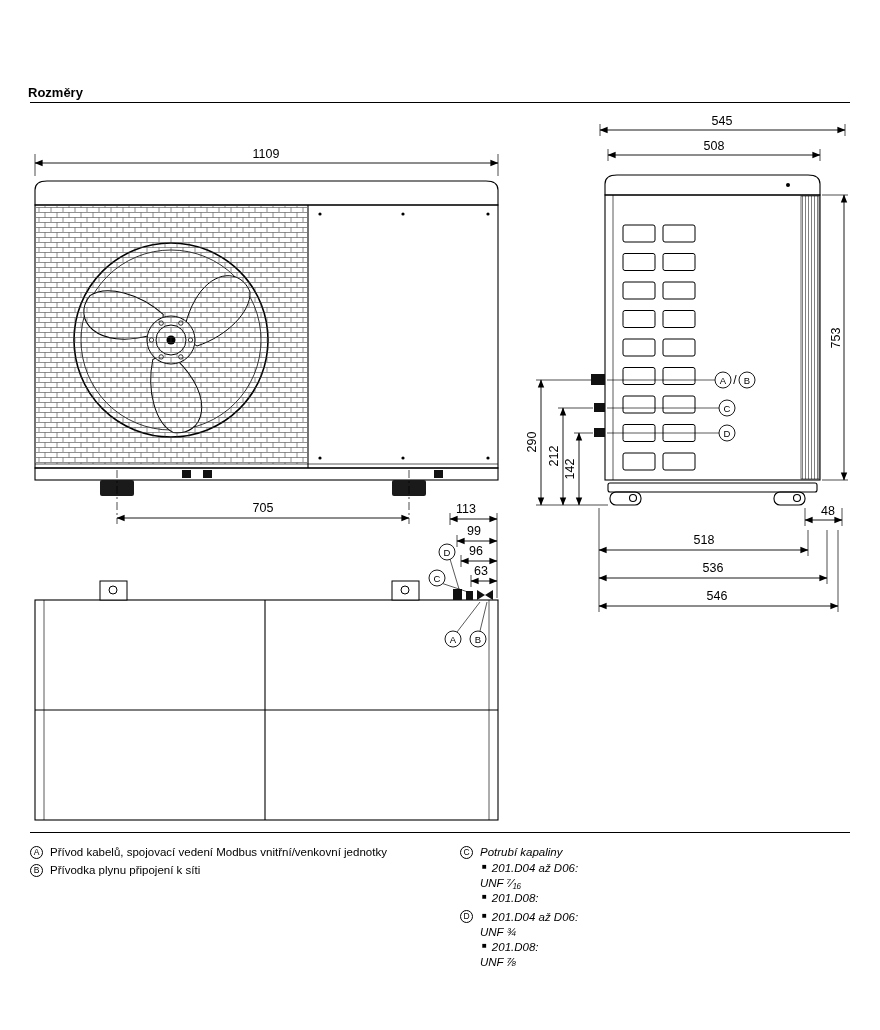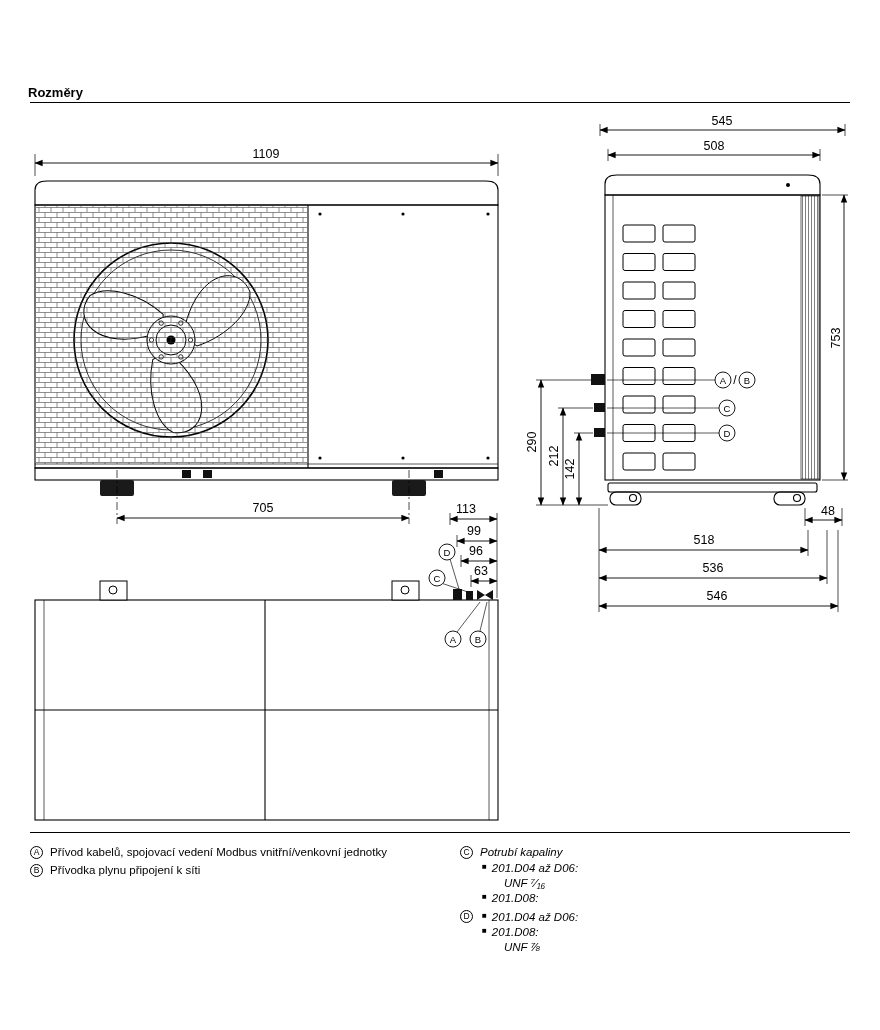--- a/index.html
+++ b/index.html
@@ -28,21 +28,21 @@
   
   .legend { position:absolute; left:30px; top:845px; width:820px; display:flex; align-items:flex-start; font-size:11.5px; line-height:1.3; }
   .lcol-1 { width:400px; }
   .lcol-2 { margin-left:30px; flex:1; }
   .litem { display:flex; gap:7px; margin-bottom:3px; }
   .ckey { width:13px; height:13px; border:1px solid #000; border-radius:50%; font-size:8.5px; display:inline-flex; align-items:center; justify-content:center; flex-shrink:0; margin-top:1px; box-sizing:border-box; }
   .lbody { flex:1;font-style:italic; }
   .lsub { margin-top:1px; }
   .lmodel { display:flex; gap:5px; margin-left:2px; }
   .blt { font-size:8px; transform:translateY(1px); }
-  .lval { margin-left:24px; }
+  .lval { margin-left:0; }
 </style>
 </head>
 <body>
 
 <div class="page">
 
 
   <h2 class="sub-title">Rozměry</h2>
 
   <hr class="rule rule-top">
@@ -310,20 +310,21 @@
         </div>
       </div>
       <div class="litem">
         <span class="ckey">D</span>
         <div class="lbody">
           <div class="lsub">
             <div class="lmodel">
               <span class="blt">■</span>
               <span>201.D04 až D06:</span>
             </div>
+            <div class="lval">UNF ¾</div>
             <div class="lmodel">
               <span class="blt">■</span>
               <span>201.D08:</span>
             </div>
             <div class="lval">UNF ⅞</div>
           </div>
         </div>
       </div>
     </div>
   </div>

